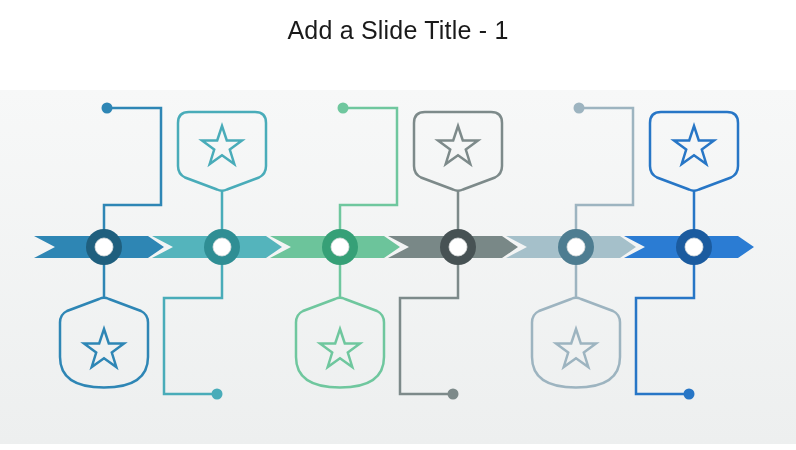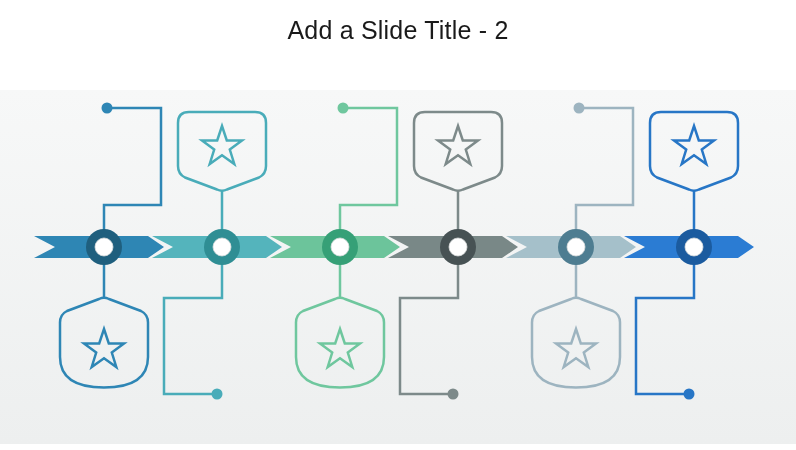--- a/index.html
+++ b/index.html
@@ -21,21 +21,21 @@
     color:#1a1a1a;
     letter-spacing:0.2px;
   }
   svg.timeline{position:absolute;left:0;top:0;}
 </style>
 </head>
 <body>
 
 <div class="slide">
   <div class="bg-band" style="background: linear-gradient(rgb(247, 248, 248), rgb(237, 239, 239));"></div>
-  <div class="slide-title">Add a Slide Title - 2</div>
+  <div class="slide-title">Add a Slide Title - 1</div>
   <svg class="timeline" id="timeline-svg" width="796" height="450" viewBox="0 0 796 450">
       <g>
         <polygon points="34,236 148,236 164,247 148,258 34,258 55,247" fill="#2E86B4"></polygon>
         <polyline points="107,108 161,108 161,205 104,205 104,298" fill="none" stroke="#2E86B5" stroke-width="2.5"></polyline>
         <circle cx="107" cy="108" r="5.5" fill="#2E86B5"></circle>
         <path d="M 99 299 Q 104 296.5 109 299 L 141 311 Q 148 314.5 148 322.5
           L 148 357 C 148 377 134 387.5 104 387.5
           C 74 387.5 60 377 60 357 L 60 322.5 Q 60 314.5 67 311 Z" fill="none" stroke="#2E86B5" stroke-width="2.5"></path>
         <path d="M104.0,329.0 L 108.8,343.4 L 124.0,343.5 L 111.8,352.5 L 116.3,367.0 L 104.0,358.2 L 91.7,367.0 L 96.2,352.5 L 84.0,343.5 L 99.2,343.4 Z" fill="none" stroke="#2E86B5" stroke-width="2.5"></path>
         <circle cx="104" cy="247" r="18" fill="#1F5F7E"></circle>

